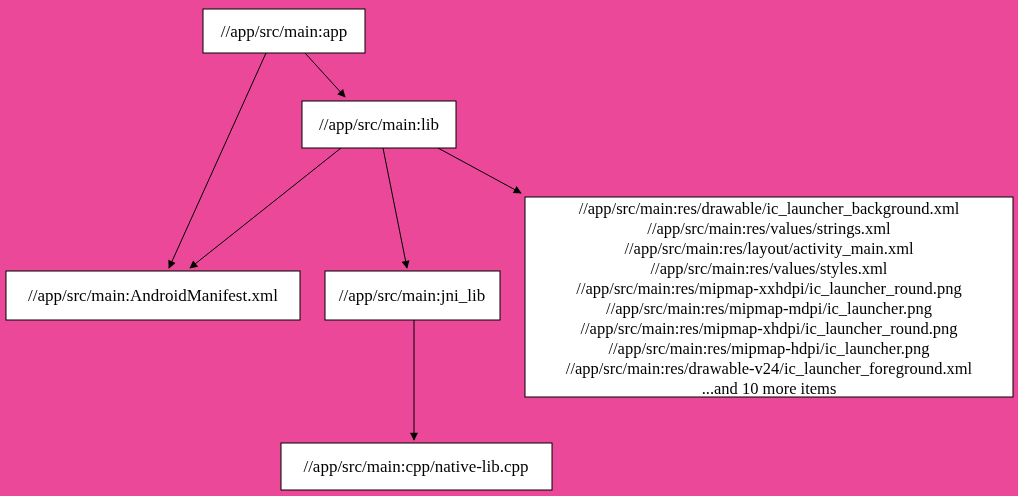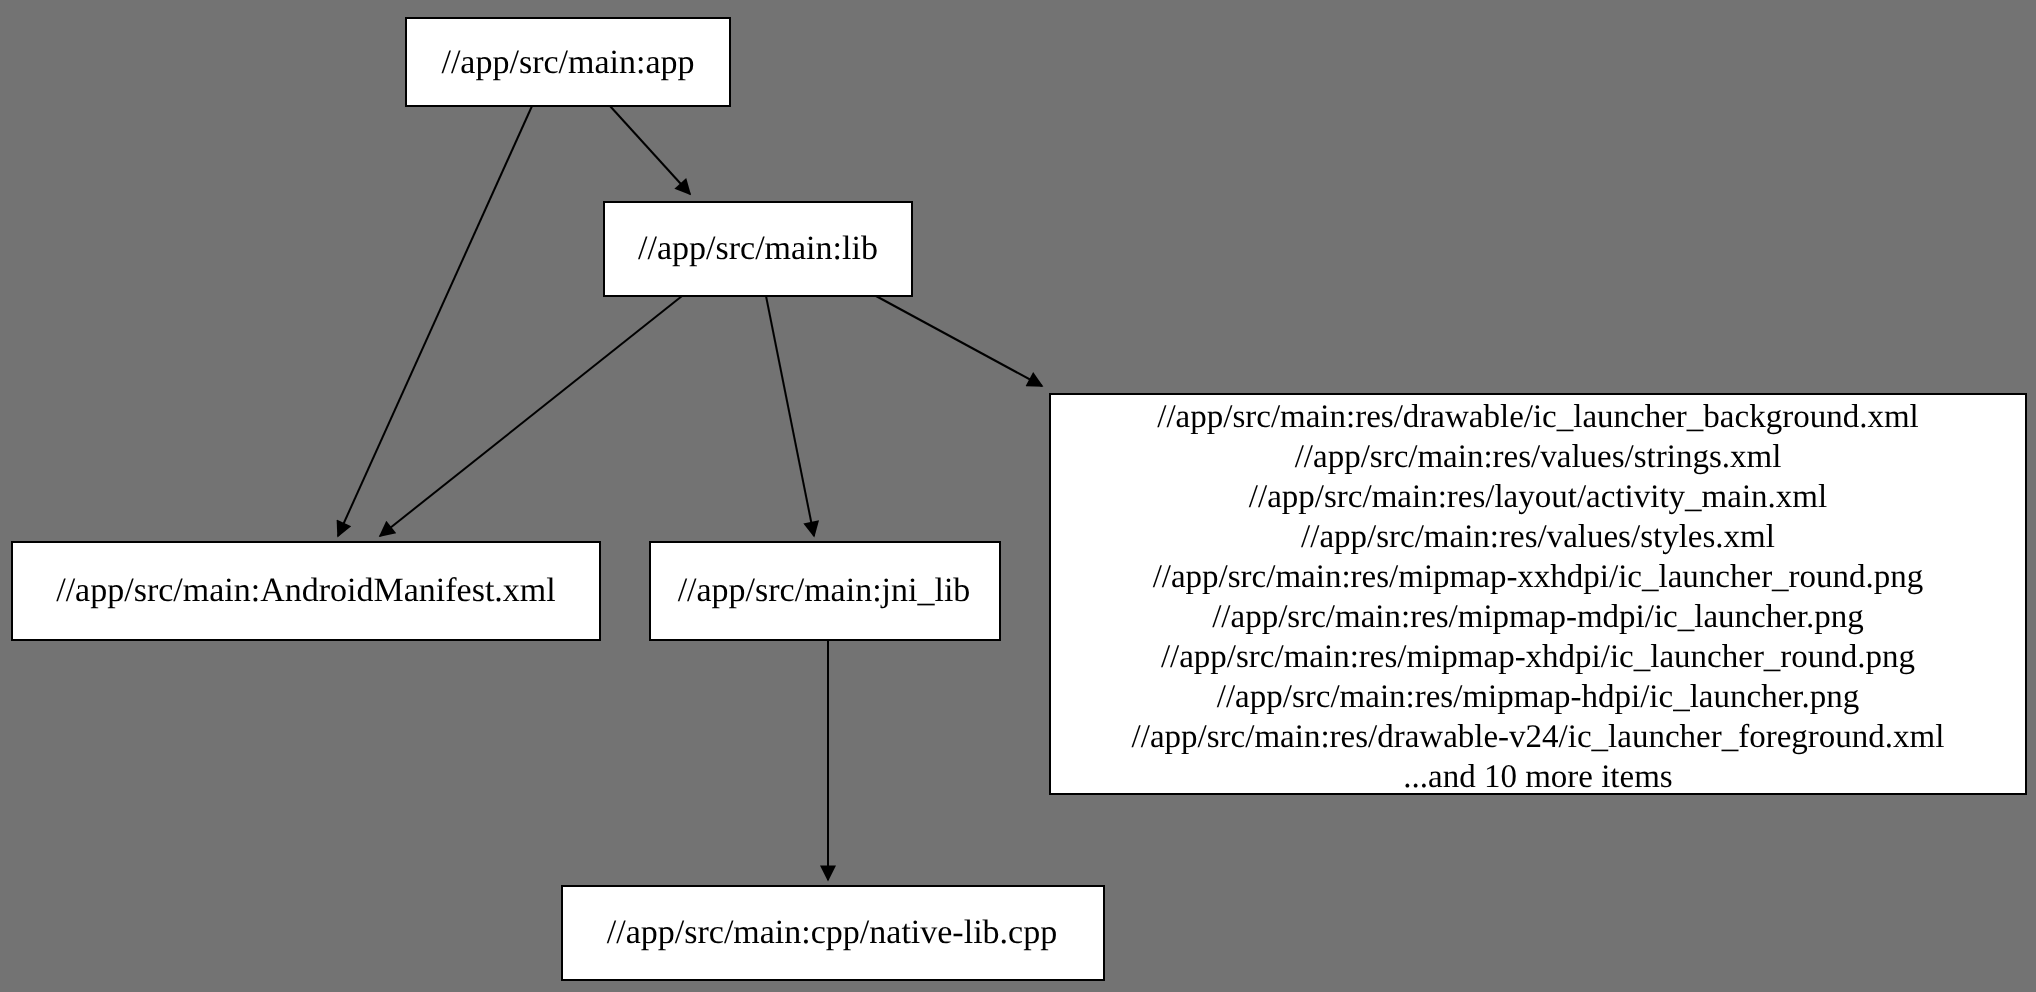--- a/index.html
+++ b/index.html
@@ -4,21 +4,21 @@
 <style>
   html, body {
     margin: 0;
     padding: 0;
     background: #ffffff;
   }
   .canvas-wrap {
     position: relative;
     width: 1018px;
     height: 496px;
-    background: #737373;
+    background: #ec4899;
     overflow: hidden;
   }
   svg {
     display: block;
     font-family: "Liberation Serif", "DejaVu Serif", serif;
   }
   .node-rect {
     fill: #ffffff;
     stroke: #000000;
     stroke-width: 1px;

